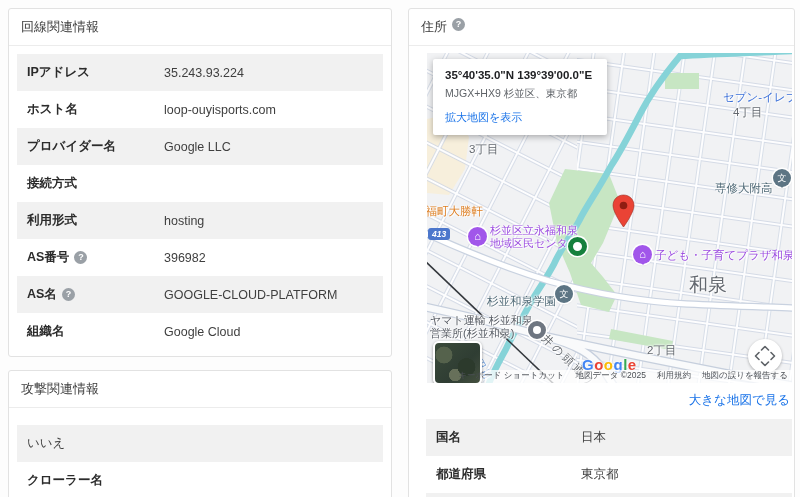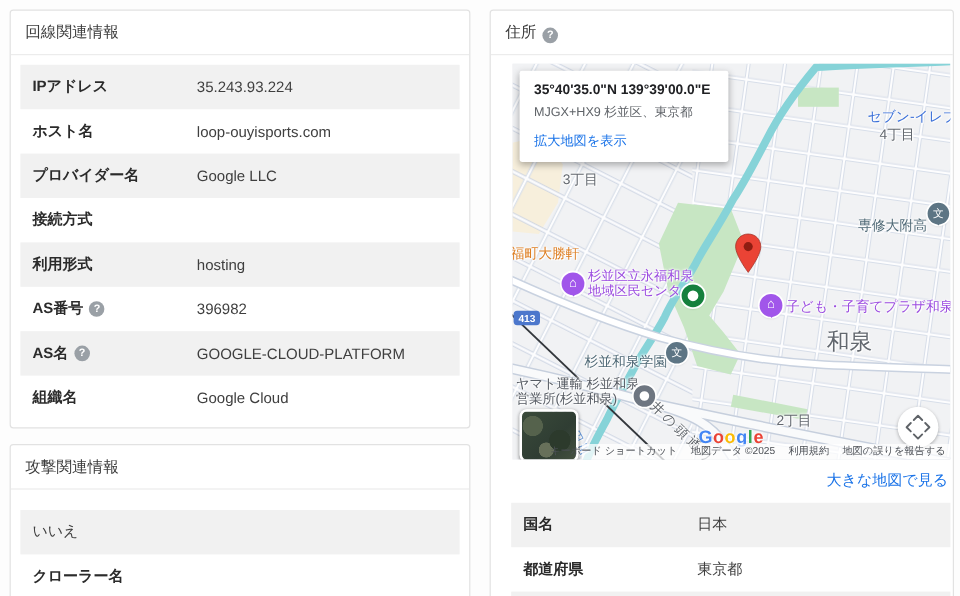--- a/index.html
+++ b/index.html
@@ -3,21 +3,21 @@
 <meta charset="utf-8">
 <style>
   html,body{margin:0;padding:0;background:#fff;}
   .page{position:relative;width:800px;height:497px;overflow:hidden;background:#fdfdfd;
         font-family:"Liberation Sans","DejaVu Sans",sans-serif;}
   .card{position:absolute;background:#fff;border:1px solid #e2e2e2;border-radius:3px;box-sizing:border-box;}
   .card-line{left:8px;top:8px;width:384px;height:349px;}
   .card-attack{left:8px;top:370px;width:384px;height:170px;}
   .card-address{left:408px;top:8px;width:387px;height:530px;}
   .card-header{padding:9px 12px;font-size:13px;color:#3c3c3c;border-bottom:1px solid #ececec;
-               display:flex;align-items:flex-end;gap:5px;}
+               display:flex;align-items:flex-start;gap:5px;}
   .card-body{padding:8px 8px 12px 8px;}
   .card-attack .card-body{padding-top:17px;}
   .irow{display:flex;align-items:center;height:37px;padding:0 10px;font-size:12.5px;color:#3f3f3f;box-sizing:border-box;}
   .irow:nth-child(odd){background:#f1f1f1;}
   .lbl{width:137px;flex-shrink:0;font-weight:700;color:#2b2b2b;display:flex;align-items:center;gap:5px;}
   .card-address .lbl{width:145px;}
   .val{color:#3f3f3f;}
   .help-icon{display:inline-block;width:13px;height:13px;border-radius:50%;background:#9aa0a6;
              color:#fff;font-size:9px;font-weight:700;text-align:center;line-height:13px;cursor:pointer;flex-shrink:0;}
   .help-icon::after{content:"?";}
@@ -192,21 +192,21 @@
         <path d="M12,1 C6,1 1.5,5.6 1.5,11.5 C1.5,19 12,33 12,33 C12,33 22.5,19 22.5,11.5 C22.5,5.6 18,1 12,1 Z" fill="#EA4335" stroke="#9a2d22" stroke-width="0.6"></path>
         <circle cx="12" cy="11.5" r="3.8" fill="#8f1d12"></circle>
       </svg>
 
       <div class="poi-circle poi-purple" style="left:41px;top:174px;"><span>⌂</span></div>
       <div class="poi-circle poi-purple" style="left:206px;top:192px;"><span>⌂</span></div>
       <div class="poi-circle poi-park" style="left:141px;top:184px;"></div>
       <div class="poi-circle poi-school pointer" style="left:346px;top:116px;"><span>文</span></div>
       <div class="poi-circle poi-school" style="left:128px;top:232px;"><span>文</span></div>
       <div class="poi-circle poi-station" style="left:101px;top:268px;"></div>
-      <div class="route-badge" style="left:1px;top:206px;">413</div>
+      <div class="route-badge" style="left:1px;top:175px;font-style:italic;">413</div>
 
       <div class="map-label orange" style="left:-13px;top:151px;">永福町大勝軒</div>
       <div class="map-label purple two-line" style="left:63px;top:171px;font-size:11px;">
         <div>杉並区立永福和泉</div>
         <div>地域区民センター</div>
       </div>
       <div class="map-label purple" style="left:228px;top:195px;">子ども・子育てプラザ和泉</div>
       <div class="map-label big" style="left:262px;top:219px;">和泉</div>
       <div class="map-label" style="left:42px;top:89px;">3丁目</div>
       <div class="map-label" style="left:306px;top:52px;">4丁目</div>

